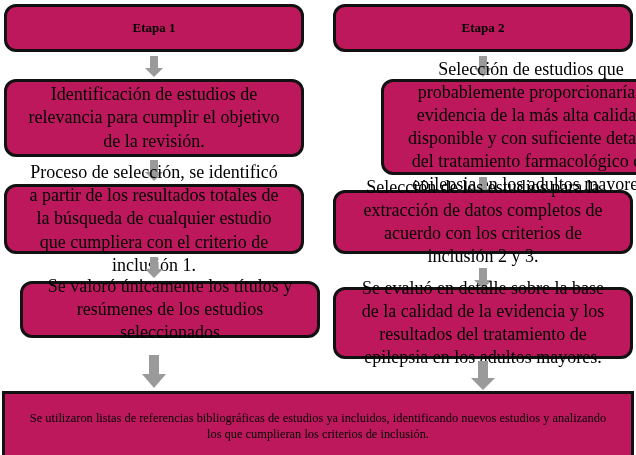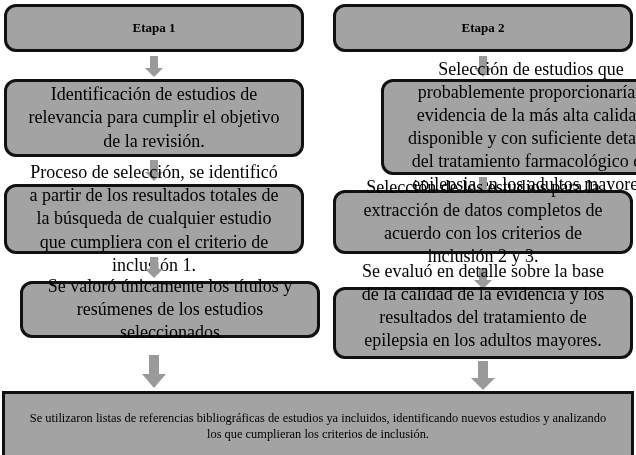--- a/index.html
+++ b/index.html
@@ -27,21 +27,21 @@
     width: 300px;
   }
   .column.left  { left: 2px; }
   .column.right { left: 331px; }
 
   .node {
     box-sizing: border-box;
     width: 300px;
     border: 3px solid #111111;
     border-radius: 12px;
-    background: #a3a3a3;
+    background: #be185d;
     display: flex;
     align-items: center;
     justify-content: center;
     text-align: center;
     padding: 4px 20px;
   }
 
   .node .label {
     display: block;
     font-size: 18px;
@@ -147,21 +147,21 @@
     <div class="abs node" style="left:2px; top:190px; height:64px;">
       <span class="label">Selección de los estudios para la extracción de datos completos de acuerdo con los criterios de inclusión 2 y 3.</span>
     </div>
 
     <div class="abs arrow" style="top:268px; width:300px; left:2px;">
       <svg width="20" height="22" viewBox="0 0 20 22" aria-hidden="true">
         <polygon points="6,0 14,0 14,12 19,12 10,21 1,12 6,12" fill="#9a9a9a"></polygon>
       </svg>
     </div>
 
-    <div class="abs node" style="left:2px; top:287px; height:72px;align-items:flex-end;">
+    <div class="abs node" style="left:2px; top:287px; height:72px;">
       <span class="label">Se evaluó en detalle sobre la base de la calidad de la evidencia y los resultados del tratamiento de epilepsia en los adultos mayores.</span>
     </div>
 
     <div class="abs arrow" style="top:361px; width:300px; left:2px;">
       <svg width="26" height="30" viewBox="0 0 26 30" aria-hidden="true">
         <polygon points="8,0 18,0 18,17 25,17 13,29 1,17 8,17" fill="#9a9a9a"></polygon>
       </svg>
     </div>
   </div>
 

